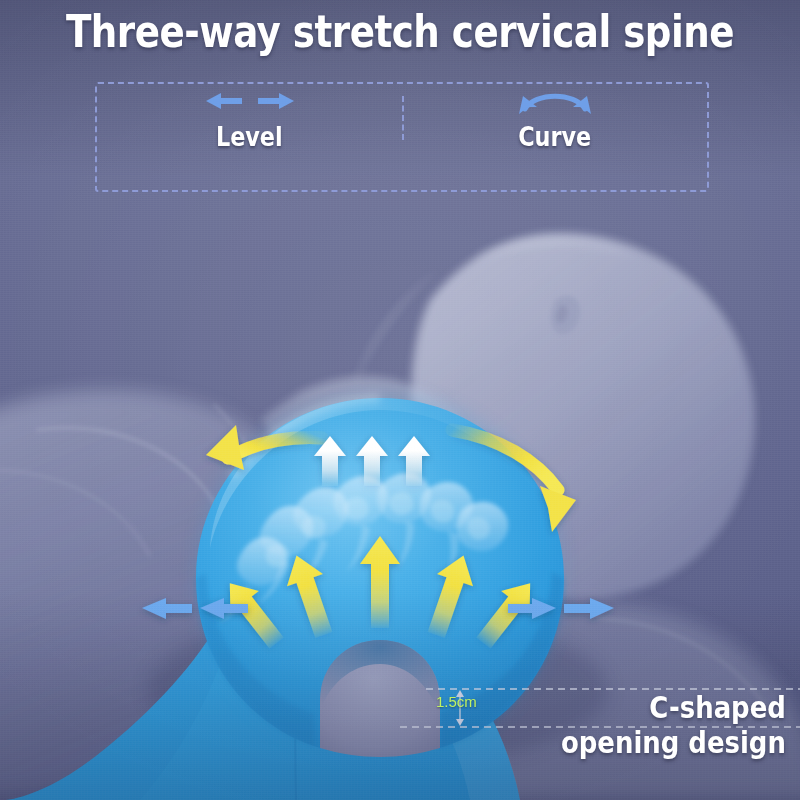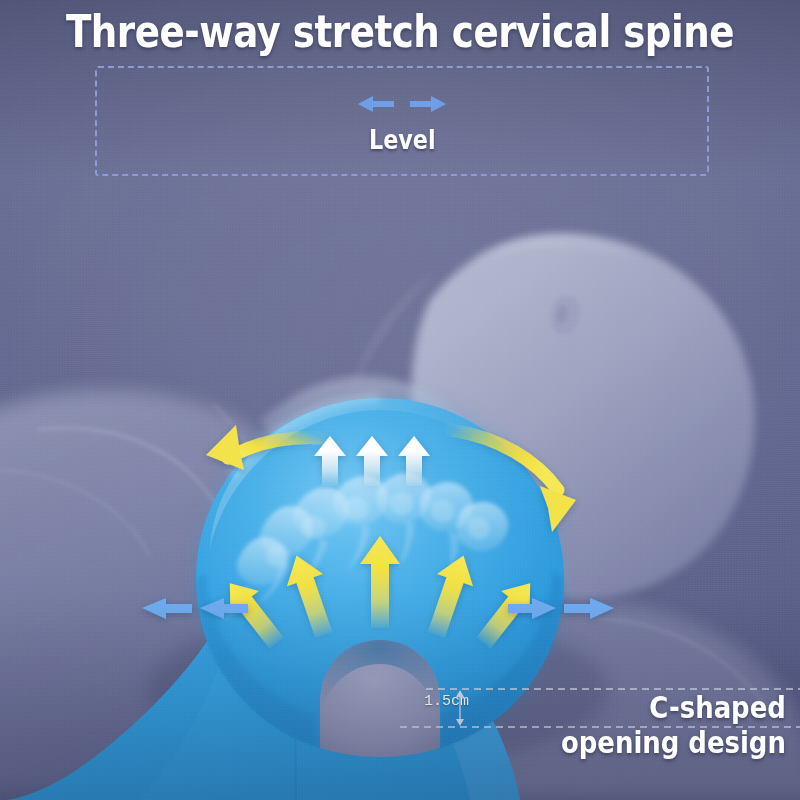--- a/index.html
+++ b/index.html
@@ -52,27 +52,27 @@
     line-height: 52px;
     transform: scaleX(0.94);
     text-shadow: 0 2px 4px rgba(25,27,50,0.45);
     white-space: nowrap;
   }
 
   
   .feature-panel {
     position: absolute;
     left: 95px;
-    top: 66px;
+    top: 82px;
     width: 610px;
     height: 106px;
     border: 2px dashed #8e9bd6;
     border-radius: 3px;
     display: flex;
-    align-items: center;
+    align-items: flex-start;
   }
   .feature-cell {
     flex: 1 1 0;
     position: relative;
     display: flex;
     flex-direction: column;
     align-items: center;
     justify-content: center;
     gap: 4px;
   }
@@ -99,24 +99,24 @@
     text-shadow: 0 2px 3px rgba(25,27,50,0.5);
   }
 
   
   .scene { position: absolute; inset: 0; }
   .scene svg { position: absolute; inset: 0; display: block; }
 
   
   .measure-label {
     position: absolute;
-    left: 424px;
+    left: 436px;
     top: 693px;
-    color: #e5e5e5;
-    font-family: Liberation Mono, monospace;
+    color: #bef264;
+    font-family: Liberation Sans, sans-serif;
     font-size: 15px;
     line-height: 17px;
     letter-spacing: 0px;
     text-shadow: 0 1px 2px rgba(25,27,50,0.5);
   }
 
   
   .caption {
     position: absolute;
     right: 14px;
@@ -424,20 +424,30 @@
         <svg width="96" height="26" viewBox="0 0 96 26" xmlns="http://www.w3.org/2000/svg">
           <g fill="#6f9fe8">
             <path d="M4,13 L19,5 L19,10 L40,10 L40,16 L19,16 L19,21 Z"></path>
             <path d="M92,13 L77,5 L77,10 L56,10 L56,16 L77,16 L77,21 Z"></path>
           </g>
         </svg>
       </div>
       <div class="feature-label">Level</div>
     </div>
 
+    <div class="feature-cell">
+      <div class="feature-icon">
+        <svg width="96" height="34" viewBox="0 0 96 34" xmlns="http://www.w3.org/2000/svg">
+          <path d="M18,25 C28,8 68,8 78,25" fill="none" stroke="#6f9fe8" stroke-width="5" stroke-linecap="round"></path>
+          <path d="M12,30 L16,12 L30,23 L21,23 Z" fill="#6f9fe8"></path>
+          <path d="M84,30 L80,12 L66,23 L75,23 Z" fill="#6f9fe8"></path>
+        </svg>
+      </div>
+      <div class="feature-label">Curve</div>
+    </div>
 
 
   </div>
 
   <div class="measure-label">1.5cm</div>
 
   <div class="caption">
     <div>C-shaped</div>
     <div>opening design</div>
   </div>

